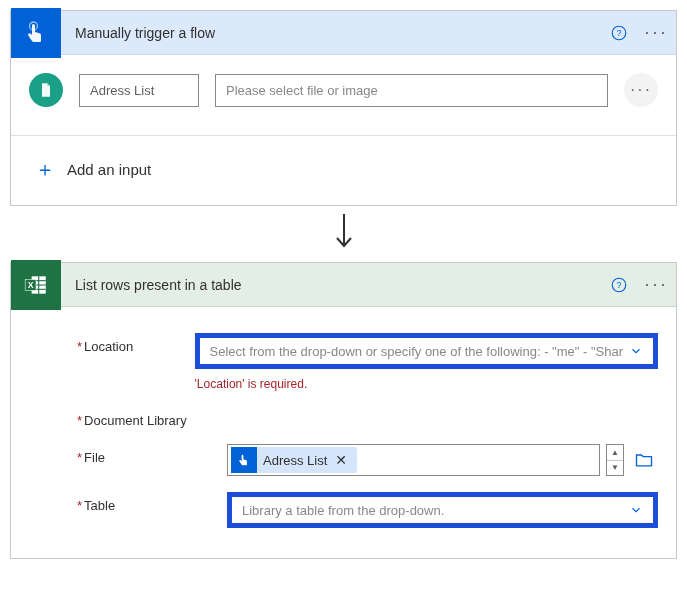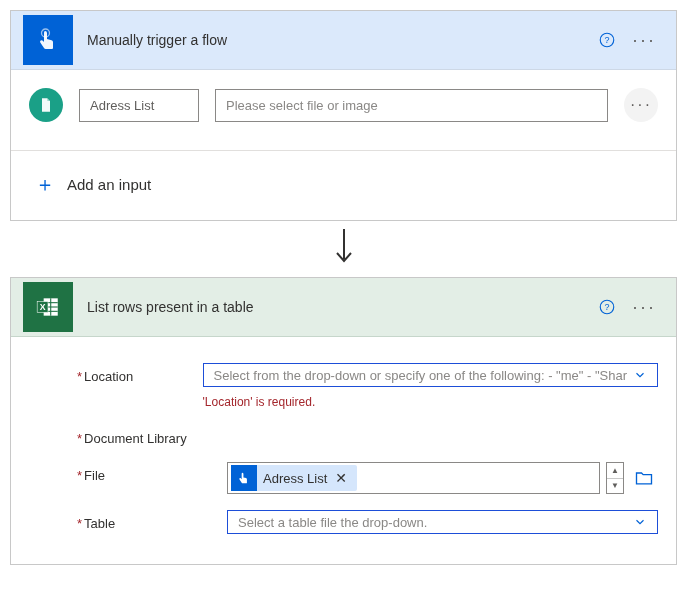--- a/index.html
+++ b/index.html
@@ -1,21 +1,21 @@
 <!DOCTYPE html>
 <html><head>
 <meta charset="utf-8">
 <style>
   * { box-sizing: border-box; font-family: "Segoe UI", Arial, sans-serif; }
   body { margin: 0; padding: 10px; background: #fff; width: 687px; }
 
   .card { border: 1px solid #c8c8c8; background: #fff; }
   .card + .arrow-wrap { display:flex; justify-content:center; padding: 8px 0; }
 
-  .header { display:flex; align-items:center; padding: 12px; height: 59px; }
+  .header { display:flex; align-items:center; padding: 0; height: 44px; }
   .h-blue { background: #dbe9fb; border-bottom: 1px solid #cdd8e6; }
   .h-green { background: #e3eee6; border-bottom: 1px solid #c6d6cb; }
   .h-icon { width: 50px; height: 50px; display:flex; align-items:center; justify-content:center; }
   .h-icon.blue { background:#0062d6; }
   .h-icon.green { background:#1f7244; }
   .h-title { flex:1; padding-left: 14px; font-size: 14px; color:#323130; }
   .h-help { width:34px; display:flex; justify-content:center; align-items:center; cursor:pointer; }
   .h-more { width:40px; display:flex; justify-content:center; align-items:center; cursor:pointer; color:#605e5c; font-size:18px; letter-spacing:2px; }
 
   .body-pad { padding: 18px 18px 22px 18px; }
@@ -30,21 +30,21 @@
   .divider { height:1px; background:#e1dfdd; margin:28px -18px 20px -18px; }
   .add-input { display:flex; align-items:center; gap:12px; color:#323130; font-size:15px; cursor:pointer; padding-left:6px; }
   .plus { color:#0062d6; font-size:20px; font-weight:300; }
 
   .arrow-svg { width:22px; height:40px; }
 
   .form-row { display:flex; align-items:flex-start; padding: 8px 0; }
   .form-label { width: 150px; font-size:13px; color:#323130; padding-top:6px;margin-left:48px; }
   .form-label .req { color:#a4262c; margin-right:2px; }
   .form-field { flex:1; }
-  .sel-box { border:1px solid #1d4ed8; height:24px; display:flex; align-items:center; padding:0 10px; font-size:13px; color:#8a8886; overflow:hidden; cursor:pointer; background:#fff; }
+  .sel-box { border:5px solid #1d4ed8; height:36px; display:flex; align-items:center; padding:0 10px; font-size:13px; color:#8a8886; overflow:hidden; cursor:pointer; background:#fff; }
   .sel-box .chev { margin-left:auto; display:flex; align-items:center; padding-left:6px; color:#0062d6; }
   .err { color:#a4262c; font-size:12px; margin-top:8px; }
 
   .file-row { display:flex; align-items:stretch; gap:6px; }
   .file-box { flex:1; border:1px solid #8a8886; height:32px; display:flex; align-items:center; padding:3px; background:#fff; }
   .token { display:inline-flex; align-items:center; background:#d5e6fc; height:26px; border-radius:2px; padding-right:6px; font-size:13px; color:#323130; }
   .token .t-icon { width:26px; height:26px; background:#0062d6; display:flex; align-items:center; justify-content:center; margin-right:6px; }
   .token .t-name { padding-right:4px; }
   .token .t-x { padding:0 4px; cursor:pointer; color:#323130; font-size:14px; }
   .stepper { width:18px; border:1px solid #8a8886; display:flex; flex-direction:column; }
@@ -173,21 +173,21 @@
               </svg>
           </div>
         </div>
       </div>
     </div>
 
     <div class="form-row">
       <div class="form-label"><span class="req">*</span><span>Table</span></div>
       <div class="form-field">
         <div class="sel-box">
-          <span class="ph-text">Select a table file the drop-down.</span>
+          <span class="ph-text">Library a table from the drop-down.</span>
           <span class="chev">
               <svg width="14" height="14" viewBox="0 0 24 24">
                 <polyline points="6,9 12,15 18,9" fill="none" stroke="#0062d6" stroke-width="2"></polyline>
               </svg>
             </span>
         </div>
       </div>
     </div>
 
   </div>

